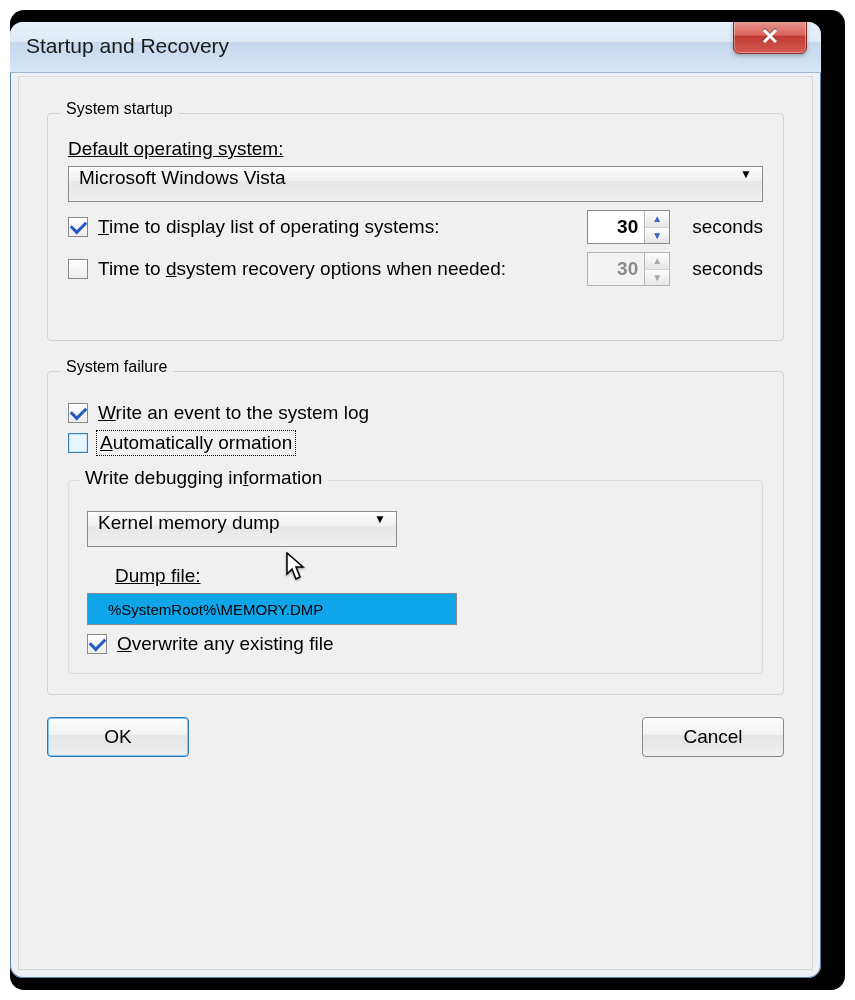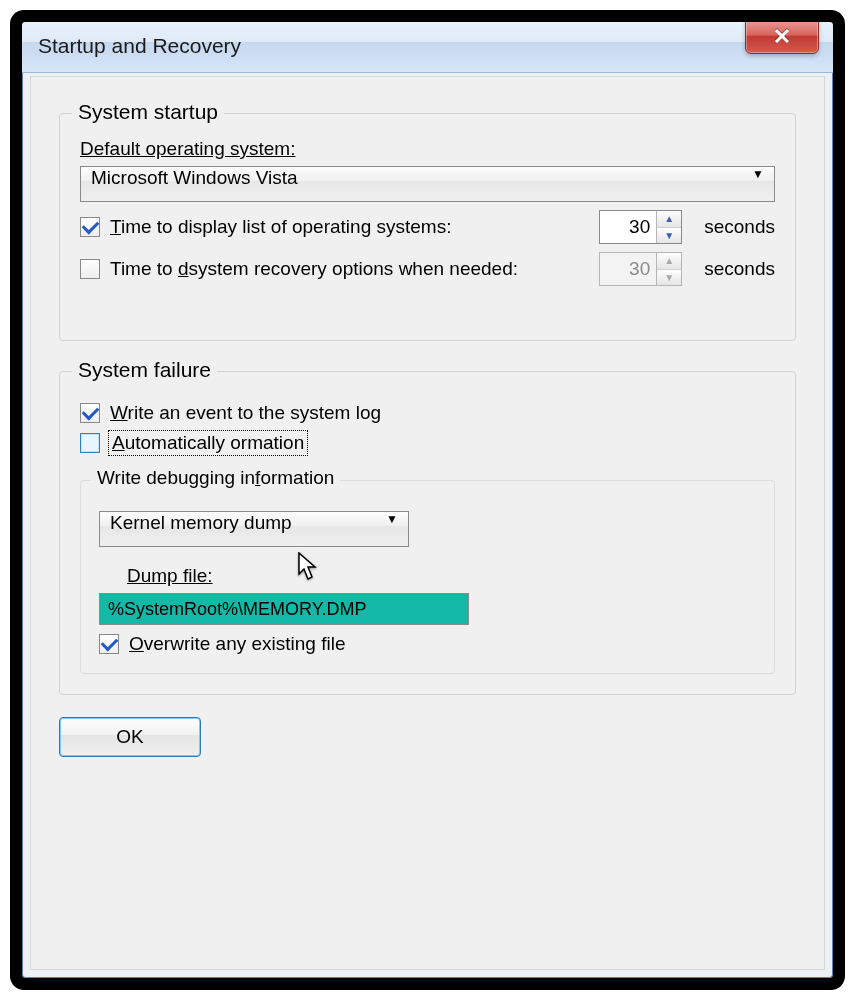--- a/index.html
+++ b/index.html
@@ -14,24 +14,24 @@
   }
   .backdrop {
     position: absolute;
     left: 10px; top: 10px;
     width: 835px; height: 980px;
     border-radius: 14px;
     background: #000;
   }
   .dialog {
     position: absolute;
-    left: 22px; top: 22px;
+    left: 10px; top: 22px;
     width: 811px;
     height: 956px;
-    border-radius: 4px;
+    border-radius: 13px;
     overflow: hidden;
     box-shadow: 0 0 0 1px #5a7fa8 inset;
     background: #edf1f6;
   }
   
   .titlebar {
     height: 50px;
     background: linear-gradient(to bottom,
       #e9f2fb 0%, #dfeaf6 40%, #c6d8ef 41%, #d6e6f8 100%);
     border-bottom: 1px solid #9fb7d4;
@@ -74,21 +74,21 @@
     margin-top: 14px;
     padding: 24px 20px 20px 20px;
     background: #F0F0F0;
   }
   .groupbox > .legend {
     position: absolute;
     top: -14px;
     left: 12px;
     background: #F0F0F0;
     padding: 0 6px;
-    font-size: 21px;
+    font-size: 16px;
   }
   .inner-group {
     position: relative;
     border: 1px solid #dcdcdc;
     border-radius: 4px;
     margin-top: 26px;
     padding: 26px 18px 18px 18px;
   }
   .inner-group > .legend {
     position: absolute;
@@ -147,20 +147,21 @@
     background: #fff;
   }
   .spinwrap.disabled { background: #f3f3f3; border-color: #b5b5b5; }
   .spinwrap input {
     width: 48px; border: none; outline: none;
     text-align: right;
     padding-right: 6px;
     font-size: 19px;
     background: transparent;
     color: #000;
+    font-weight: bold;
   }
   .spinwrap.disabled input { color: #8a8a8a; }
   .spinbtns {
     width: 24px;
     border-left: 1px solid #b5b5b5;
     display: flex; flex-direction: column;
   }
   .spinbtns div {
     flex: 1;
     background: linear-gradient(to bottom, #fdfdfd, #e6e6e6);
@@ -168,23 +169,23 @@
     font-size: 10px; color: #3961b5;
     border-bottom: 1px solid #cfcfcf;
   }
   .spinbtns div:last-child { border-bottom: none; }
   .spinwrap.disabled .spinbtns div { color: #a8a8a8; }
   .unit { margin-left: 12px; }
   
   .textinput {
     width: 370px; height: 32px;
     border: 1px solid #8a8a8a;
-    background: #14b8a6;
-    padding: 0 8px;
-    font-size: 18px;
+    background: #0ea5e9;
+    padding: 0 20px;
+    font-size: 15px;
     box-sizing: border-box;
   }
   
   .btnrow {
     display: flex; justify-content: space-between; gap: 2px;
     margin-top: 22px;
   }
   .btn {
     width: 140px; height: 38px;
     border: 1px solid #8a8a8a;
@@ -305,20 +306,23 @@
             <span></span><span class="underline-key">O</span><span>verwrite any existing file</span>
           </span>
         </div>
       </div>
     </div>
 
     <div class="btnrow">
       <div class="btn default">
         <span>OK</span>
       </div>
+      <div class="btn">
+        <span>Cancel</span>
+      </div>
     </div>
 
   </div>
 
   <div class="cursor">
     <svg width="22" height="30" viewBox="0 0 22 30">
       <path d="M1 1 L1 22 L6 17 L10 27 L14 25 L10 15 L17 15 Z" fill="#fff" stroke="#000" stroke-width="1.5"></path>
     </svg>
   </div>
 </div>

